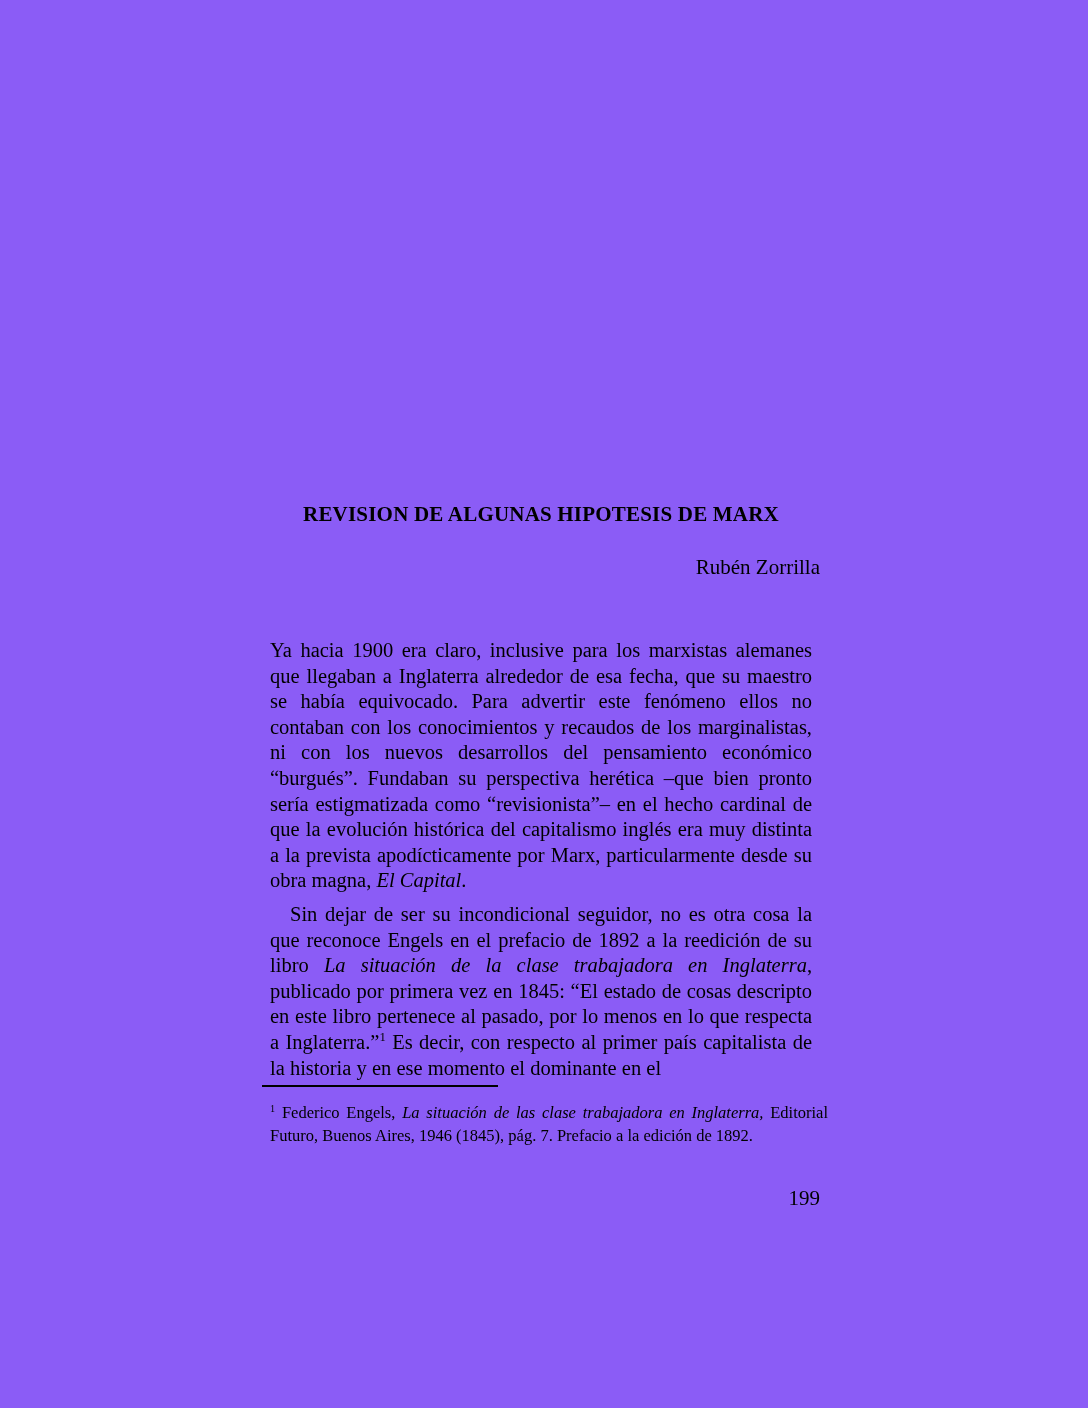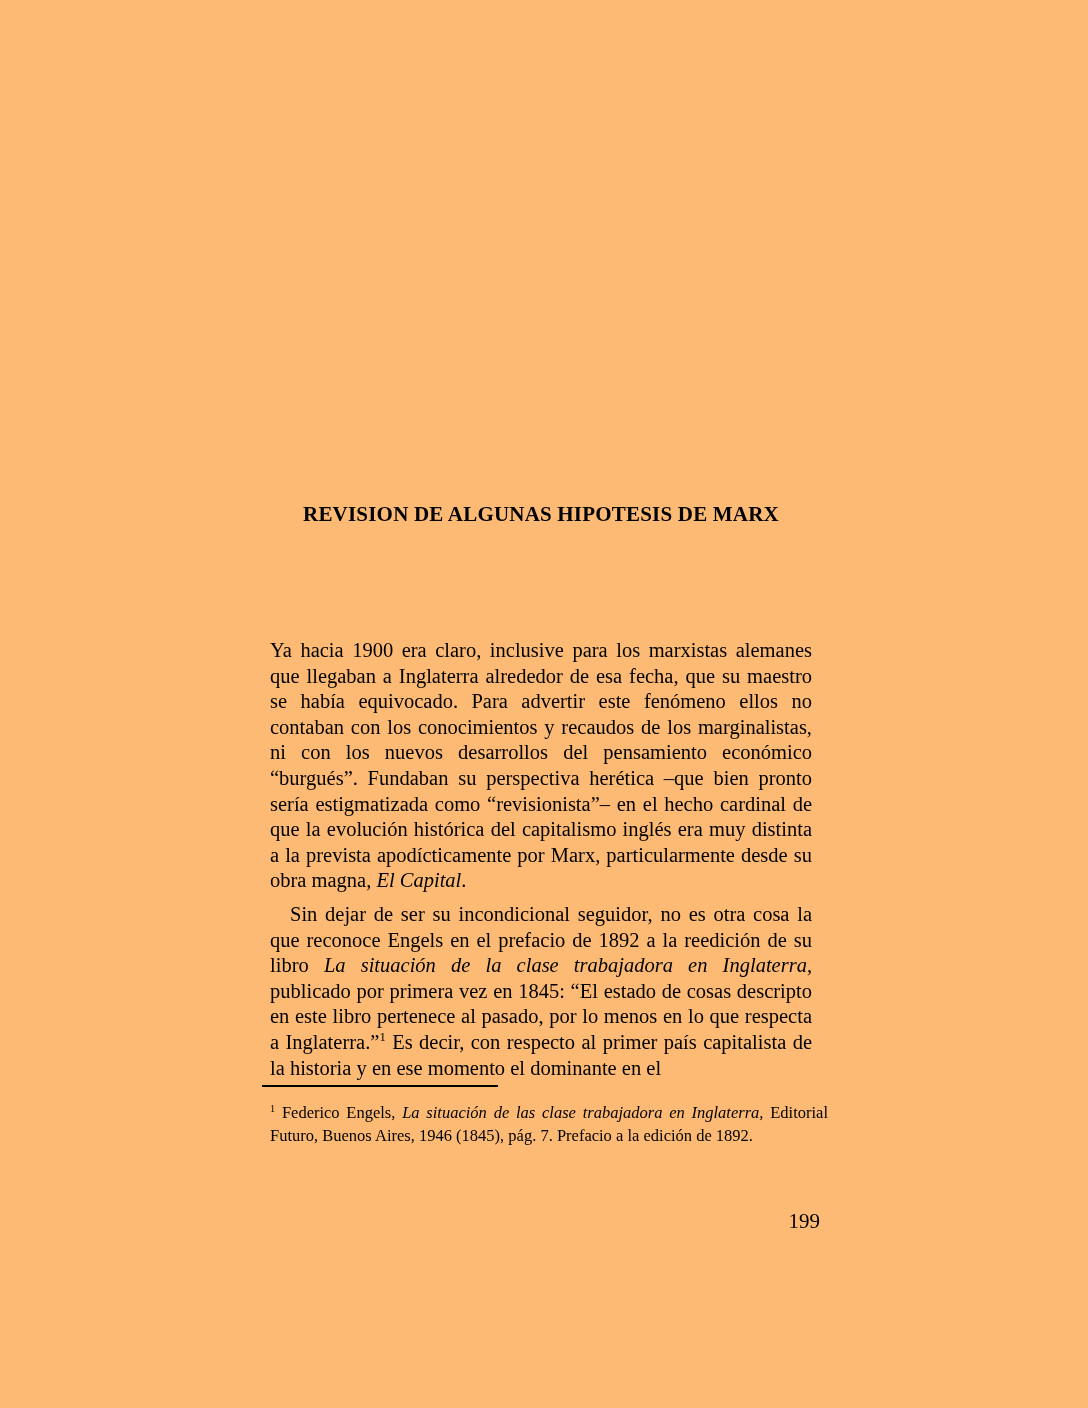--- a/index.html
+++ b/index.html
@@ -4,21 +4,21 @@
 <style>
   html, body {
     margin: 0;
     padding: 0;
     background: #ffffff;
   }
   .page {
     position: relative;
     width: 1088px;
     height: 1408px;
-    background: #fdba74;
+    background: #8b5cf6;
     color: #000000;
     font-family: "Liberation Serif", "DejaVu Serif", serif;
     overflow: hidden;
   }
   .title {
     position: absolute;
     left: 262px;
     top: 502px;
     width: 558px;
     margin: 0;
@@ -73,28 +73,28 @@
     line-height: 22.5px;
     text-align: justify;
   }
   .page-number {
     position: absolute;
     left: 262px;
     top: 1186px;
     width: 558px;
     text-align: right;
     font-size: 21px;
-    margin-top: 23px;
   }
 </style>
 </head>
 <body>
 
 <div class="page">
   <h1 class="title">REVISION DE ALGUNAS HIPOTESIS DE MARX</h1>
+  <div class="author">Rubén Zorrilla</div>
   <div class="body-text">
     <p class="para"><span>Ya hacia 1900 era claro, inclusive para los marxistas alemanes que llegaban a Inglaterra alrededor de esa fecha, que su maestro se había equivocado. Para advertir este fenómeno ellos no contaban con los conocimientos y recaudos de los marginalistas, ni con los nuevos desarrollos del pensamiento económico “burgués”. Fundaban su perspectiva herética –que bien pronto sería estigmatizada como “revisionista”– en el hecho cardinal de que la evolución histórica del capitalismo inglés era muy distinta a la prevista apodícticamente por Marx, particularmente desde su obra magna, </span><i>El Capital</i><span>.</span></p>
     <p class="para indented"><span>Sin dejar de ser su incondicional seguidor, no es otra cosa la que reconoce Engels en el prefacio de 1892 a la reedición de su libro </span><i>La situación de la clase trabajadora en Inglaterra</i><span>, publicado por primera vez en 1845: “El estado de cosas descripto en este libro pertenece al pasado, por lo menos en lo que respecta a Inglaterra.”</span><sup>1</sup><span> Es decir, con respecto al primer país capitalista de la historia y en ese momento el dominante en el</span></p>
   </div>
   <div class="footnote-rule"></div>
   <p class="footnote"><sup>1</sup><span> Federico Engels, </span><i>La situación de las clase trabajadora en Inglaterra,</i><span> Editorial Futuro, Buenos Aires, 1946 (1845), pág. 7. Prefacio a la edición de 1892.</span></p>
   <div class="page-number">199</div>
 </div>
 
 </body></html>

